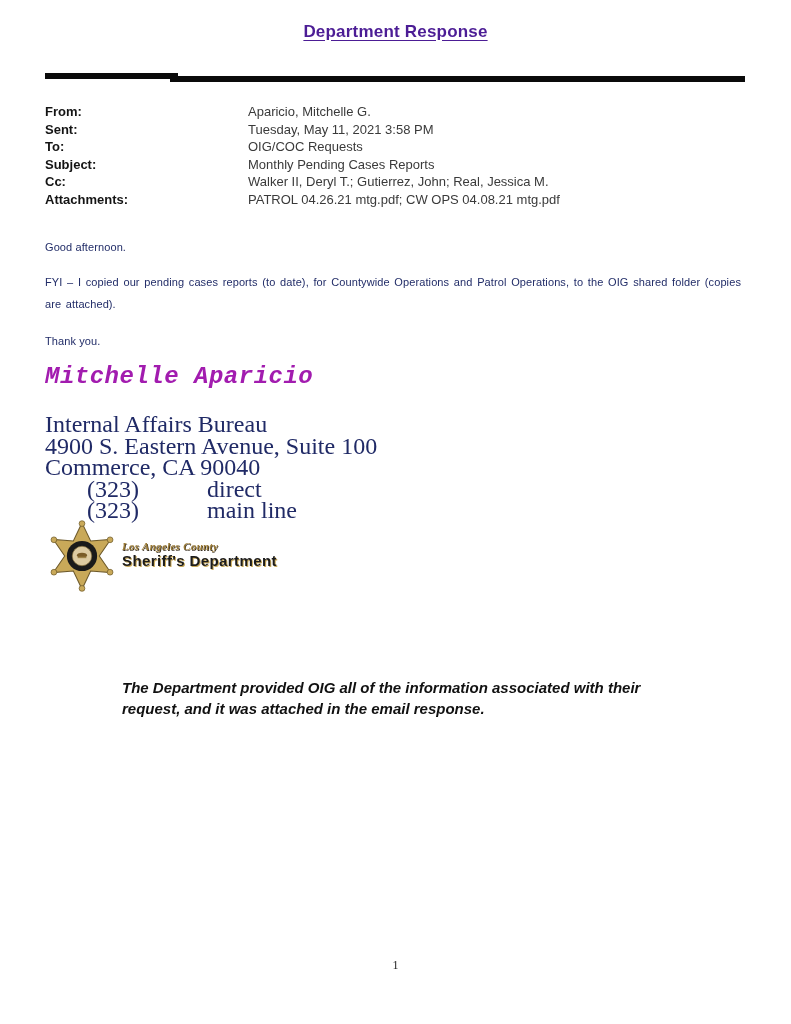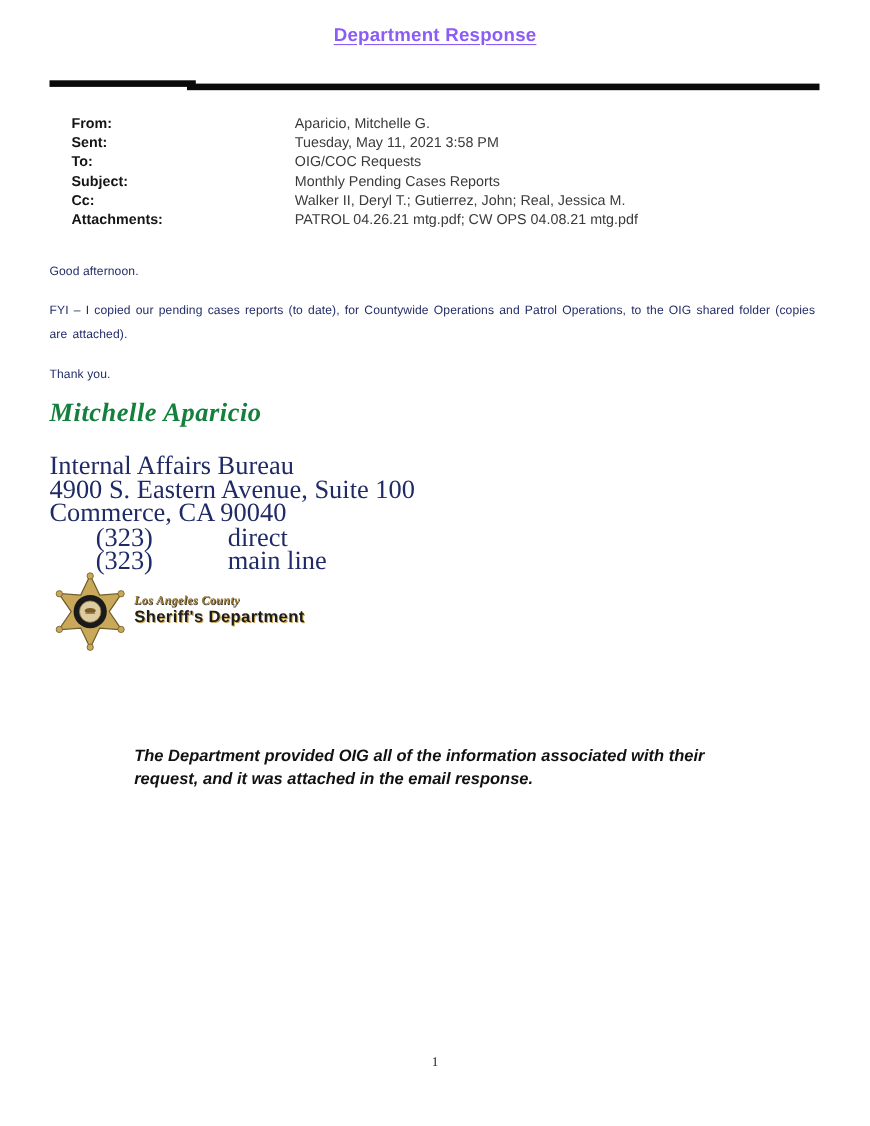--- a/index.html
+++ b/index.html
@@ -17,42 +17,42 @@
     position: absolute;
     top: 22px;
     left: 0;
     width: 100%;
     text-align: center;
     font-size: 17px;
     font-weight: 700;
     letter-spacing: 0.2px;
     text-decoration: underline;
     text-underline-offset: 3px;
-    color: #8b5cf6;
+    color: #4c1d95;
   }
   .rule-seg-a {
     position: absolute;
     left: 45px; top: 73px;
     width: 133px; height: 6px;
     background: #0a0a0a;
   }
   .rule-seg-b {
     position: absolute;
     left: 170px; top: 76px;
     width: 575px; height: 6px;
     background: #0a0a0a;
   }
   .email-headers {
     position: absolute;
     left: 45px; top: 103px;
     width: 700px;
     font-size: 13px;
     line-height: 17.5px;
   }
-  .hdr-row { display: flex; margin-left: 20px; }
+  .hdr-row { display: flex; }
   .hdr-label {
     width: 203px;
     flex: 0 0 203px;
     font-weight: 700;
     color: #141414;
   }
   .hdr-value { color: #3a3a3a; }
   .body-text {
     position: absolute;
     left: 45px;
@@ -60,26 +60,26 @@
     font-size: 11px;
     line-height: 22px;
     letter-spacing: 0.1px;
   }
   .greeting { top: 236px; }
   .paragraph { top: 271px; width: 700px; word-spacing: 1.5px; }
   .closing { top: 330px; }
   .sig-name {
     position: absolute;
     left: 45px; top: 363px;
-    font-family: Liberation Serif, serif;
+    font-family: Liberation Mono, monospace;
     font-style: italic;
     font-weight: 700;
     font-size: 24px;
     letter-spacing: 0.5px;
-    color: #15803d;
+    color: #a21caf;
   }
   .sig-block {
     position: absolute;
     left: 45px; top: 414px;
     font-family: Liberation Serif, serif;
     font-size: 24px;
     line-height: 21.5px;
     color: #202a66;
   }
   .phone-row { display: flex; margin-left: 42px; }

